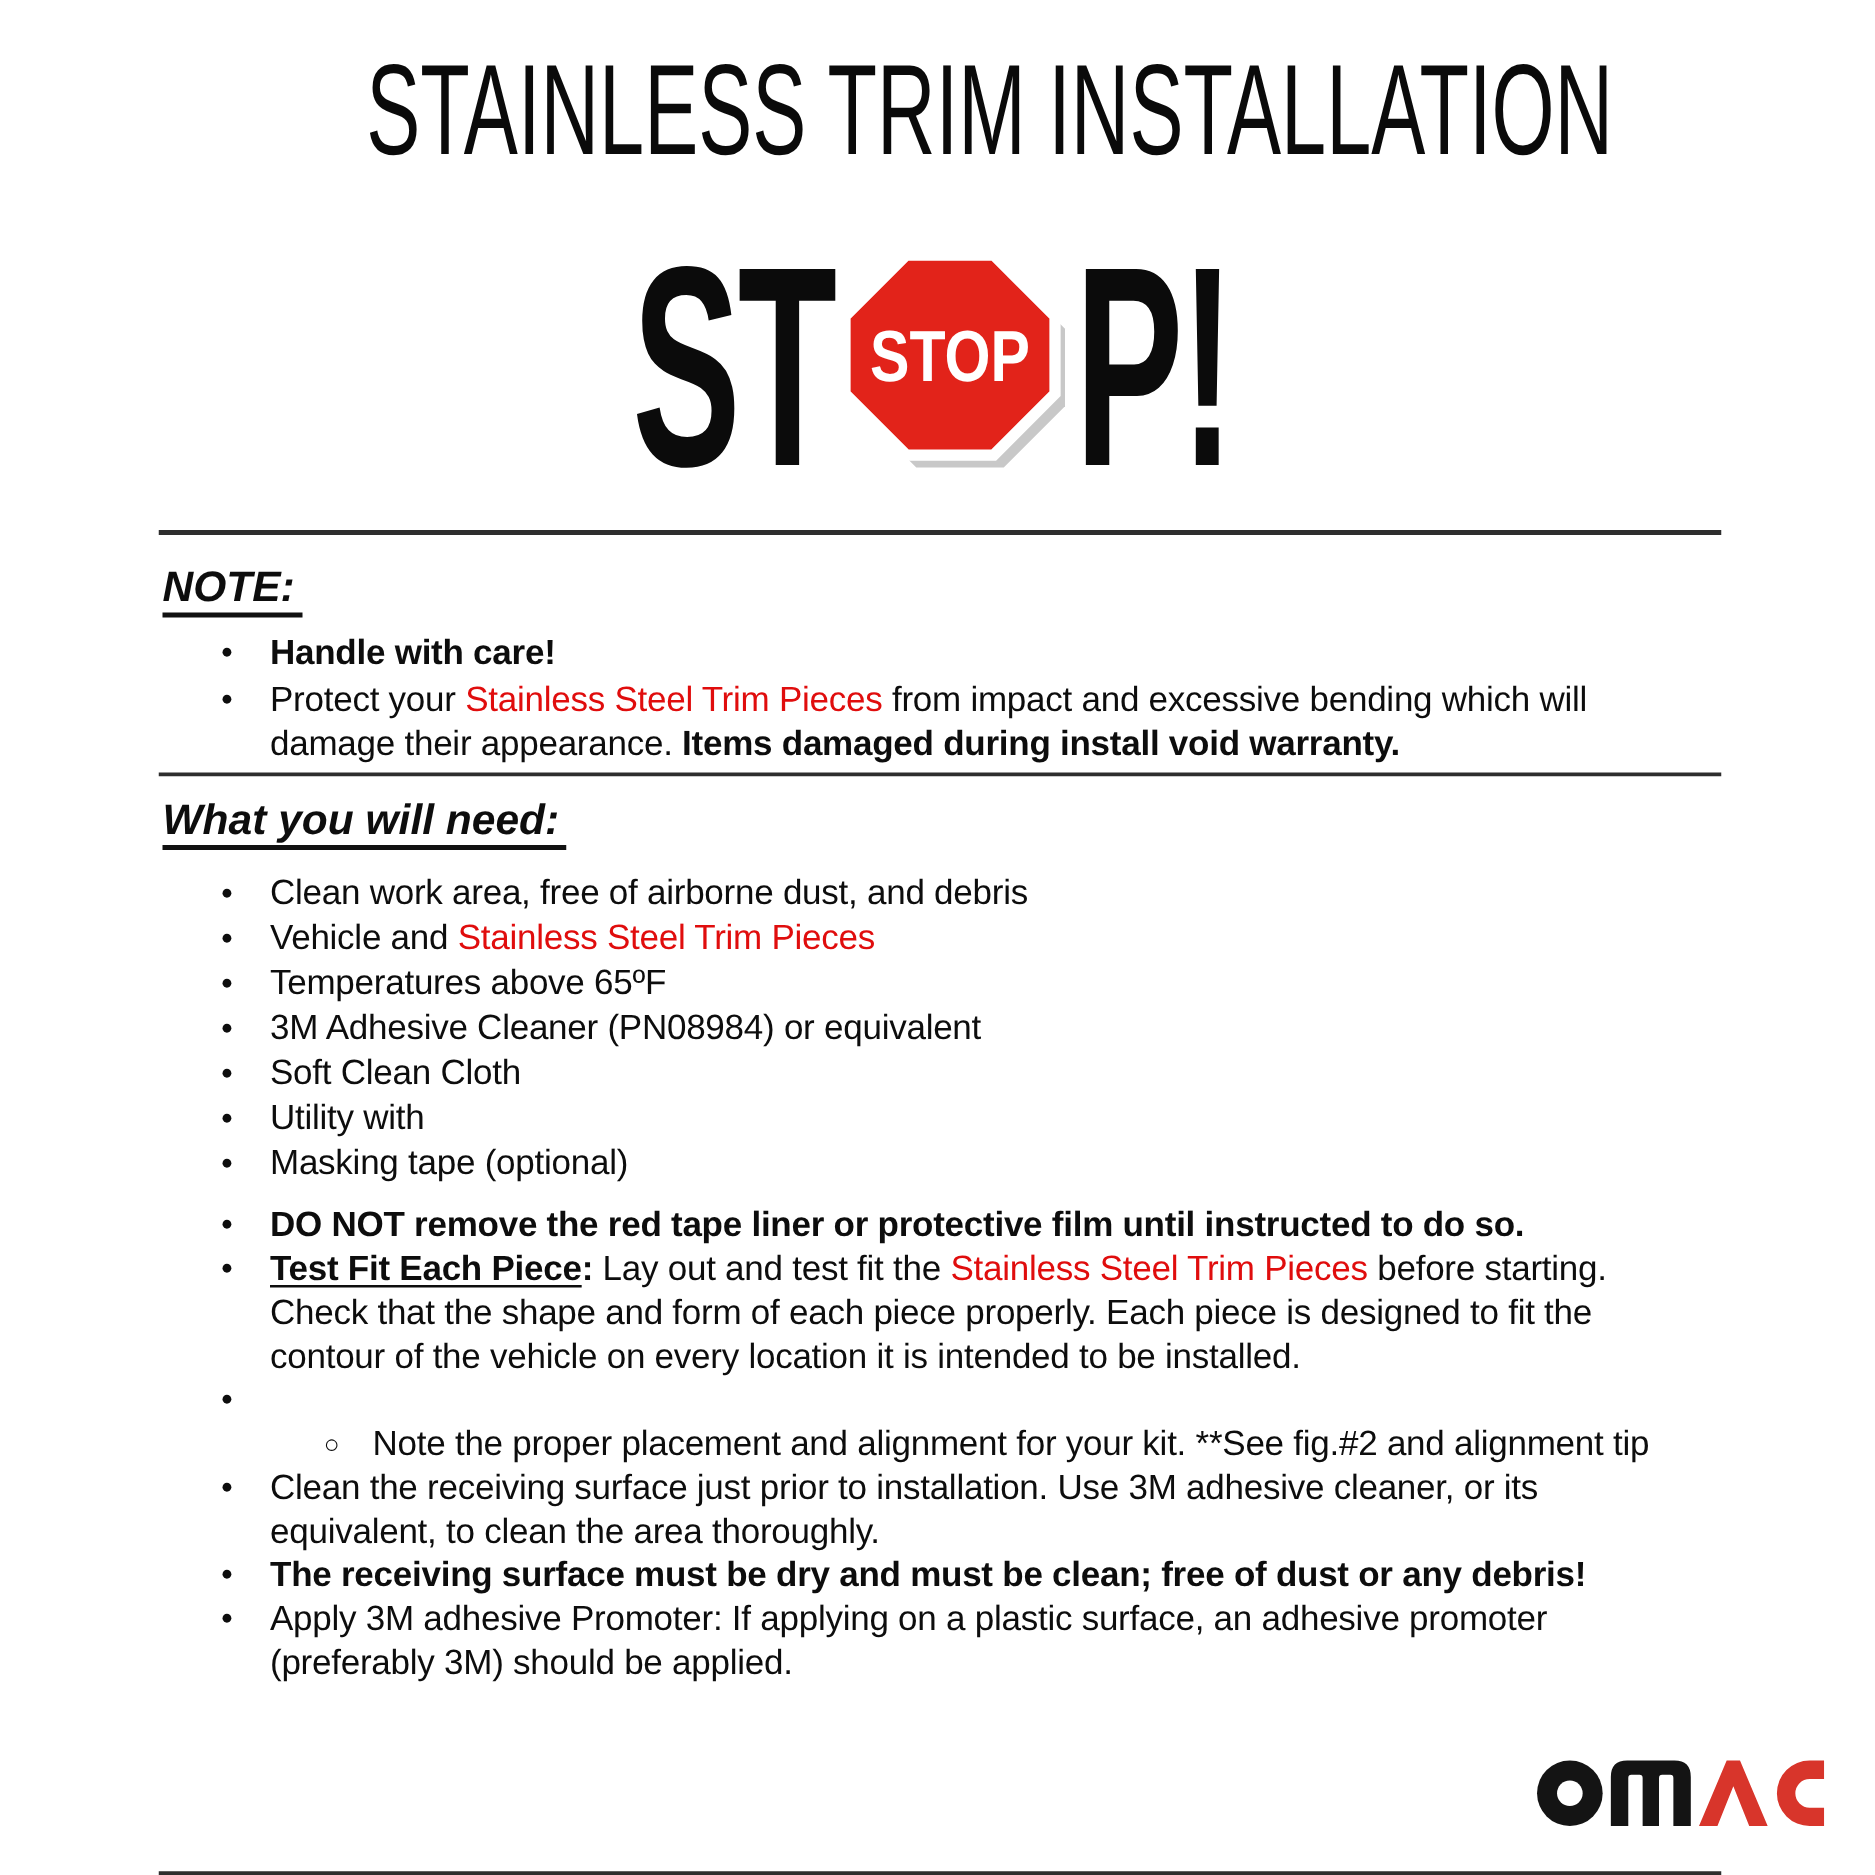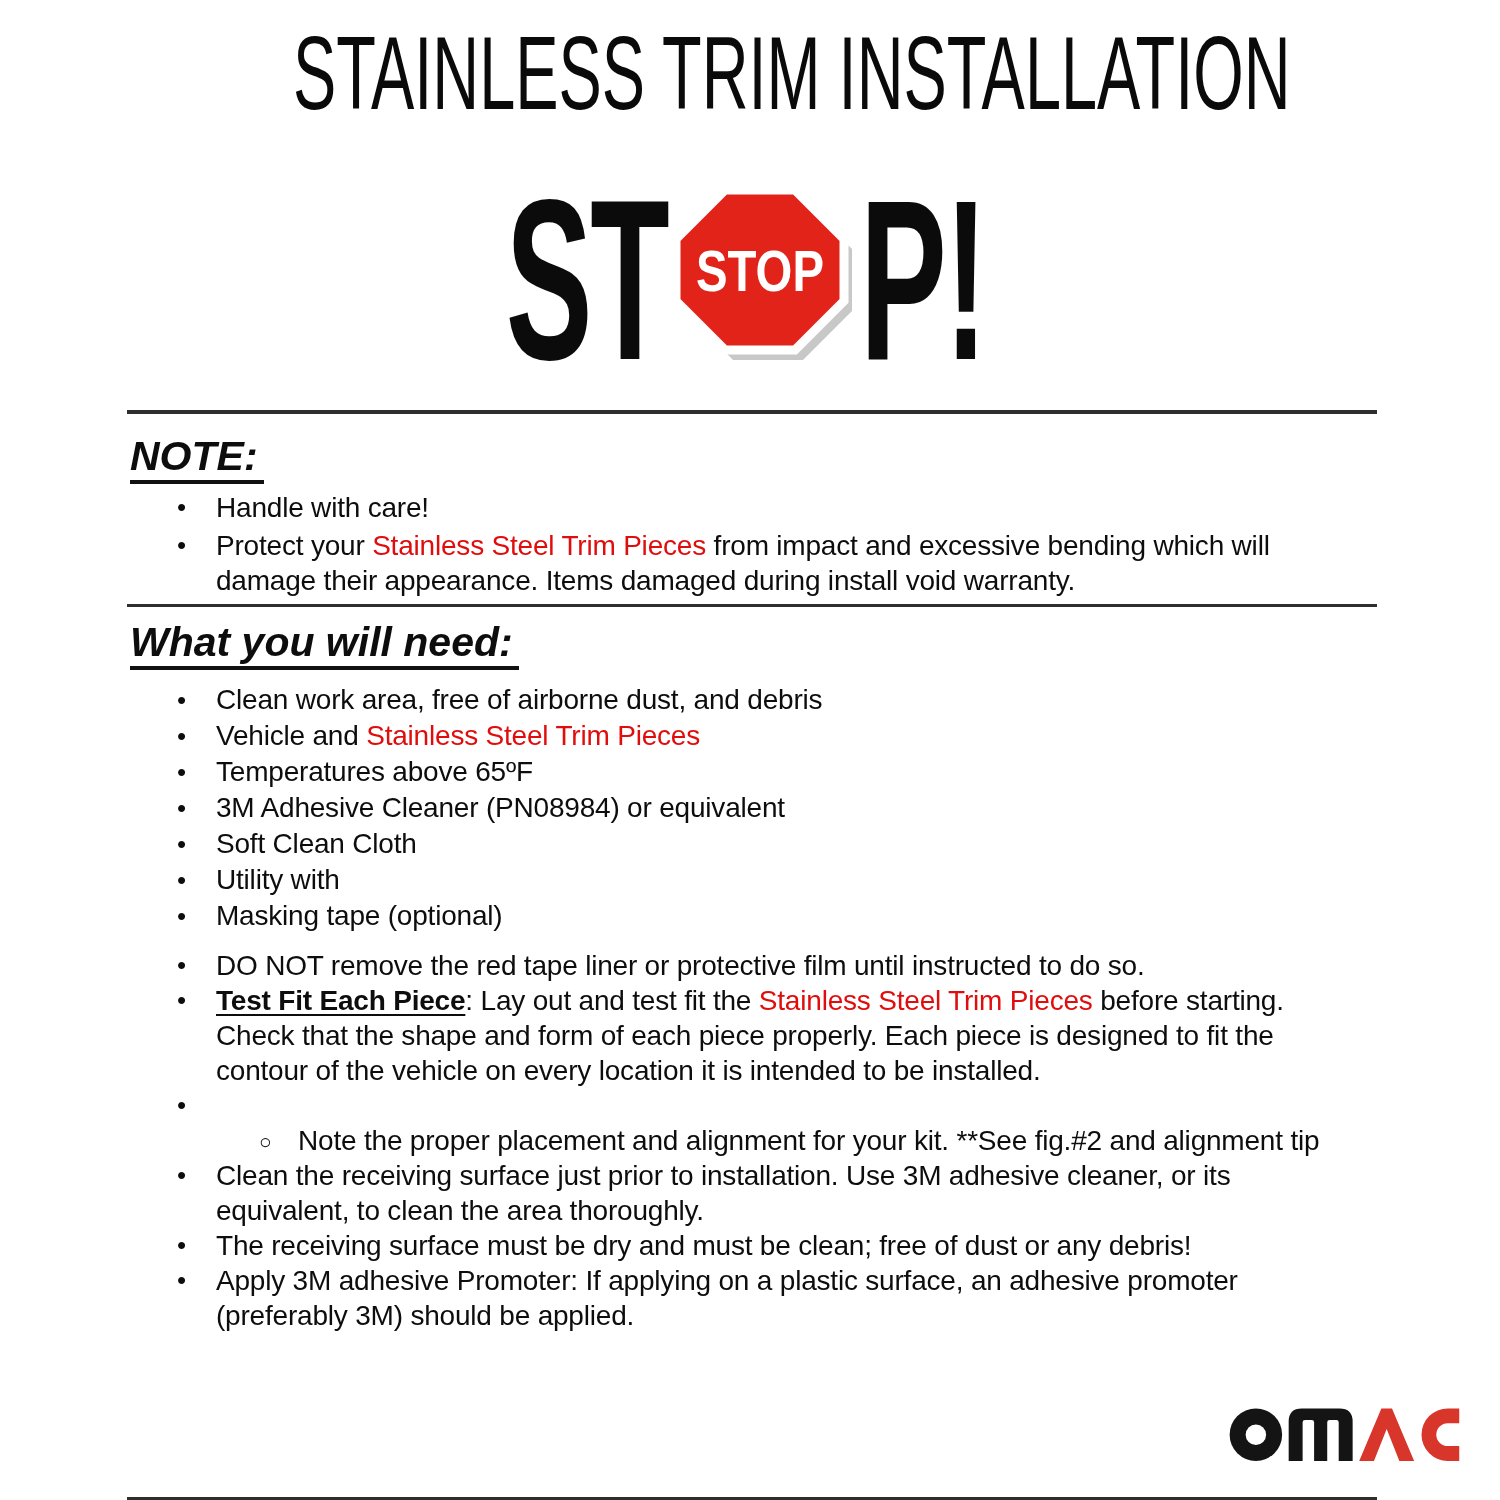--- a/index.html
+++ b/index.html
@@ -13,21 +13,21 @@
   html,body{margin:0;padding:0;background:#ffffff;}
   .page{
     position:relative;
     width:1500px;height:1500px;
     background:#ffffff;
     overflow:hidden;
     font-family:"Liberation Sans","DejaVu Sans",sans-serif;
     color:var(--ink-black);
   }
   
-  .title-wrap{padding-top:20px;text-align:right;height:110px;}
+  .title-wrap{padding-top:34px;text-align:right;height:110px;}
   .title-inner{
     display:inline-block;
     font-size:103px;line-height:1.04;font-weight:400;
     white-space:nowrap;
     transform:scaleX(.63);transform-origin:center;
     color:#0a0a0a;
   }
   
   .stop-row{
     margin-top:58px;height:176px;
@@ -42,38 +42,38 @@
   .stop-st{transform:scaleX(.57);transform-origin:100% 56%;}
   .stop-pb{transform:scaleX(.57);transform-origin:0% 56%;}
   .stop-sign-svg{margin:0 6px;flex:0 0 auto;}
   
   .rule{border:0;border-top:4px solid var(--rule-gray);margin:0 123px 0 127px;}
   .rule.mid{border-top-width:3px;}
   .rule-top{margin-top:46px;}
   .rule-mid{margin-top:6px;}
   .rule-bottom{position:absolute;left:127px;right:123px;top:1489px;border:0;border-top:4px solid var(--rule-gray);}
   
-  .hd{margin:0 4px 0 130px;font-size:41px;font-weight:700;font-style:italic;line-height:40px;}
+  .hd{margin:0 4px 0 130px;font-size:34px;font-weight:700;font-style:italic;line-height:40px;}
   .hd > span{border-bottom:4px solid #111;padding-bottom:1px;padding-right:6px;}
   .hd-note{margin-top:22px;}
   .hd-need{margin-top:15px;}
   .hd-pre{margin-top:78px;}
   
   ul.blist{list-style:none;margin:0 60px 0 130px;padding:0;font-size:28px;letter-spacing:-0.2px;}
   ul.note-list{margin-top:14px;}
   ul.need-list{margin-top:20px;}
   ul.pre-list{margin-top:14px;}
   ul.blist li{display:flex;align-items:flex-start;padding-left:47px;line-height:36px;}
   ul.note-list li{line-height:35px;margin-bottom:3px;}
   ul.pre-list li{line-height:35px;}
   ul.blist li .marker{flex:0 0 39px;font-size:26px;}
   ul.blist li.sub{padding-left:129px;}
   ul.blist li.sub .marker{font-size:21px;transform:translateY(1px);}
   .btext{white-space:pre-wrap;}
-  .seg-b{font-weight:400;text-align:right;}
+  .seg-b{font-weight:700;text-align:right;}
   .seg-r{color:var(--accent-red);text-align:right;}
   .seg-bu{font-weight:700;text-decoration:underline;text-decoration-thickness:2px;text-underline-offset:4px;}
   
   .logo-wrap{position:absolute;top:1400px;right:26px;width:246px;height:66px;}
 </style>
 </head>
 <body>
 
 <div class="page">
 

